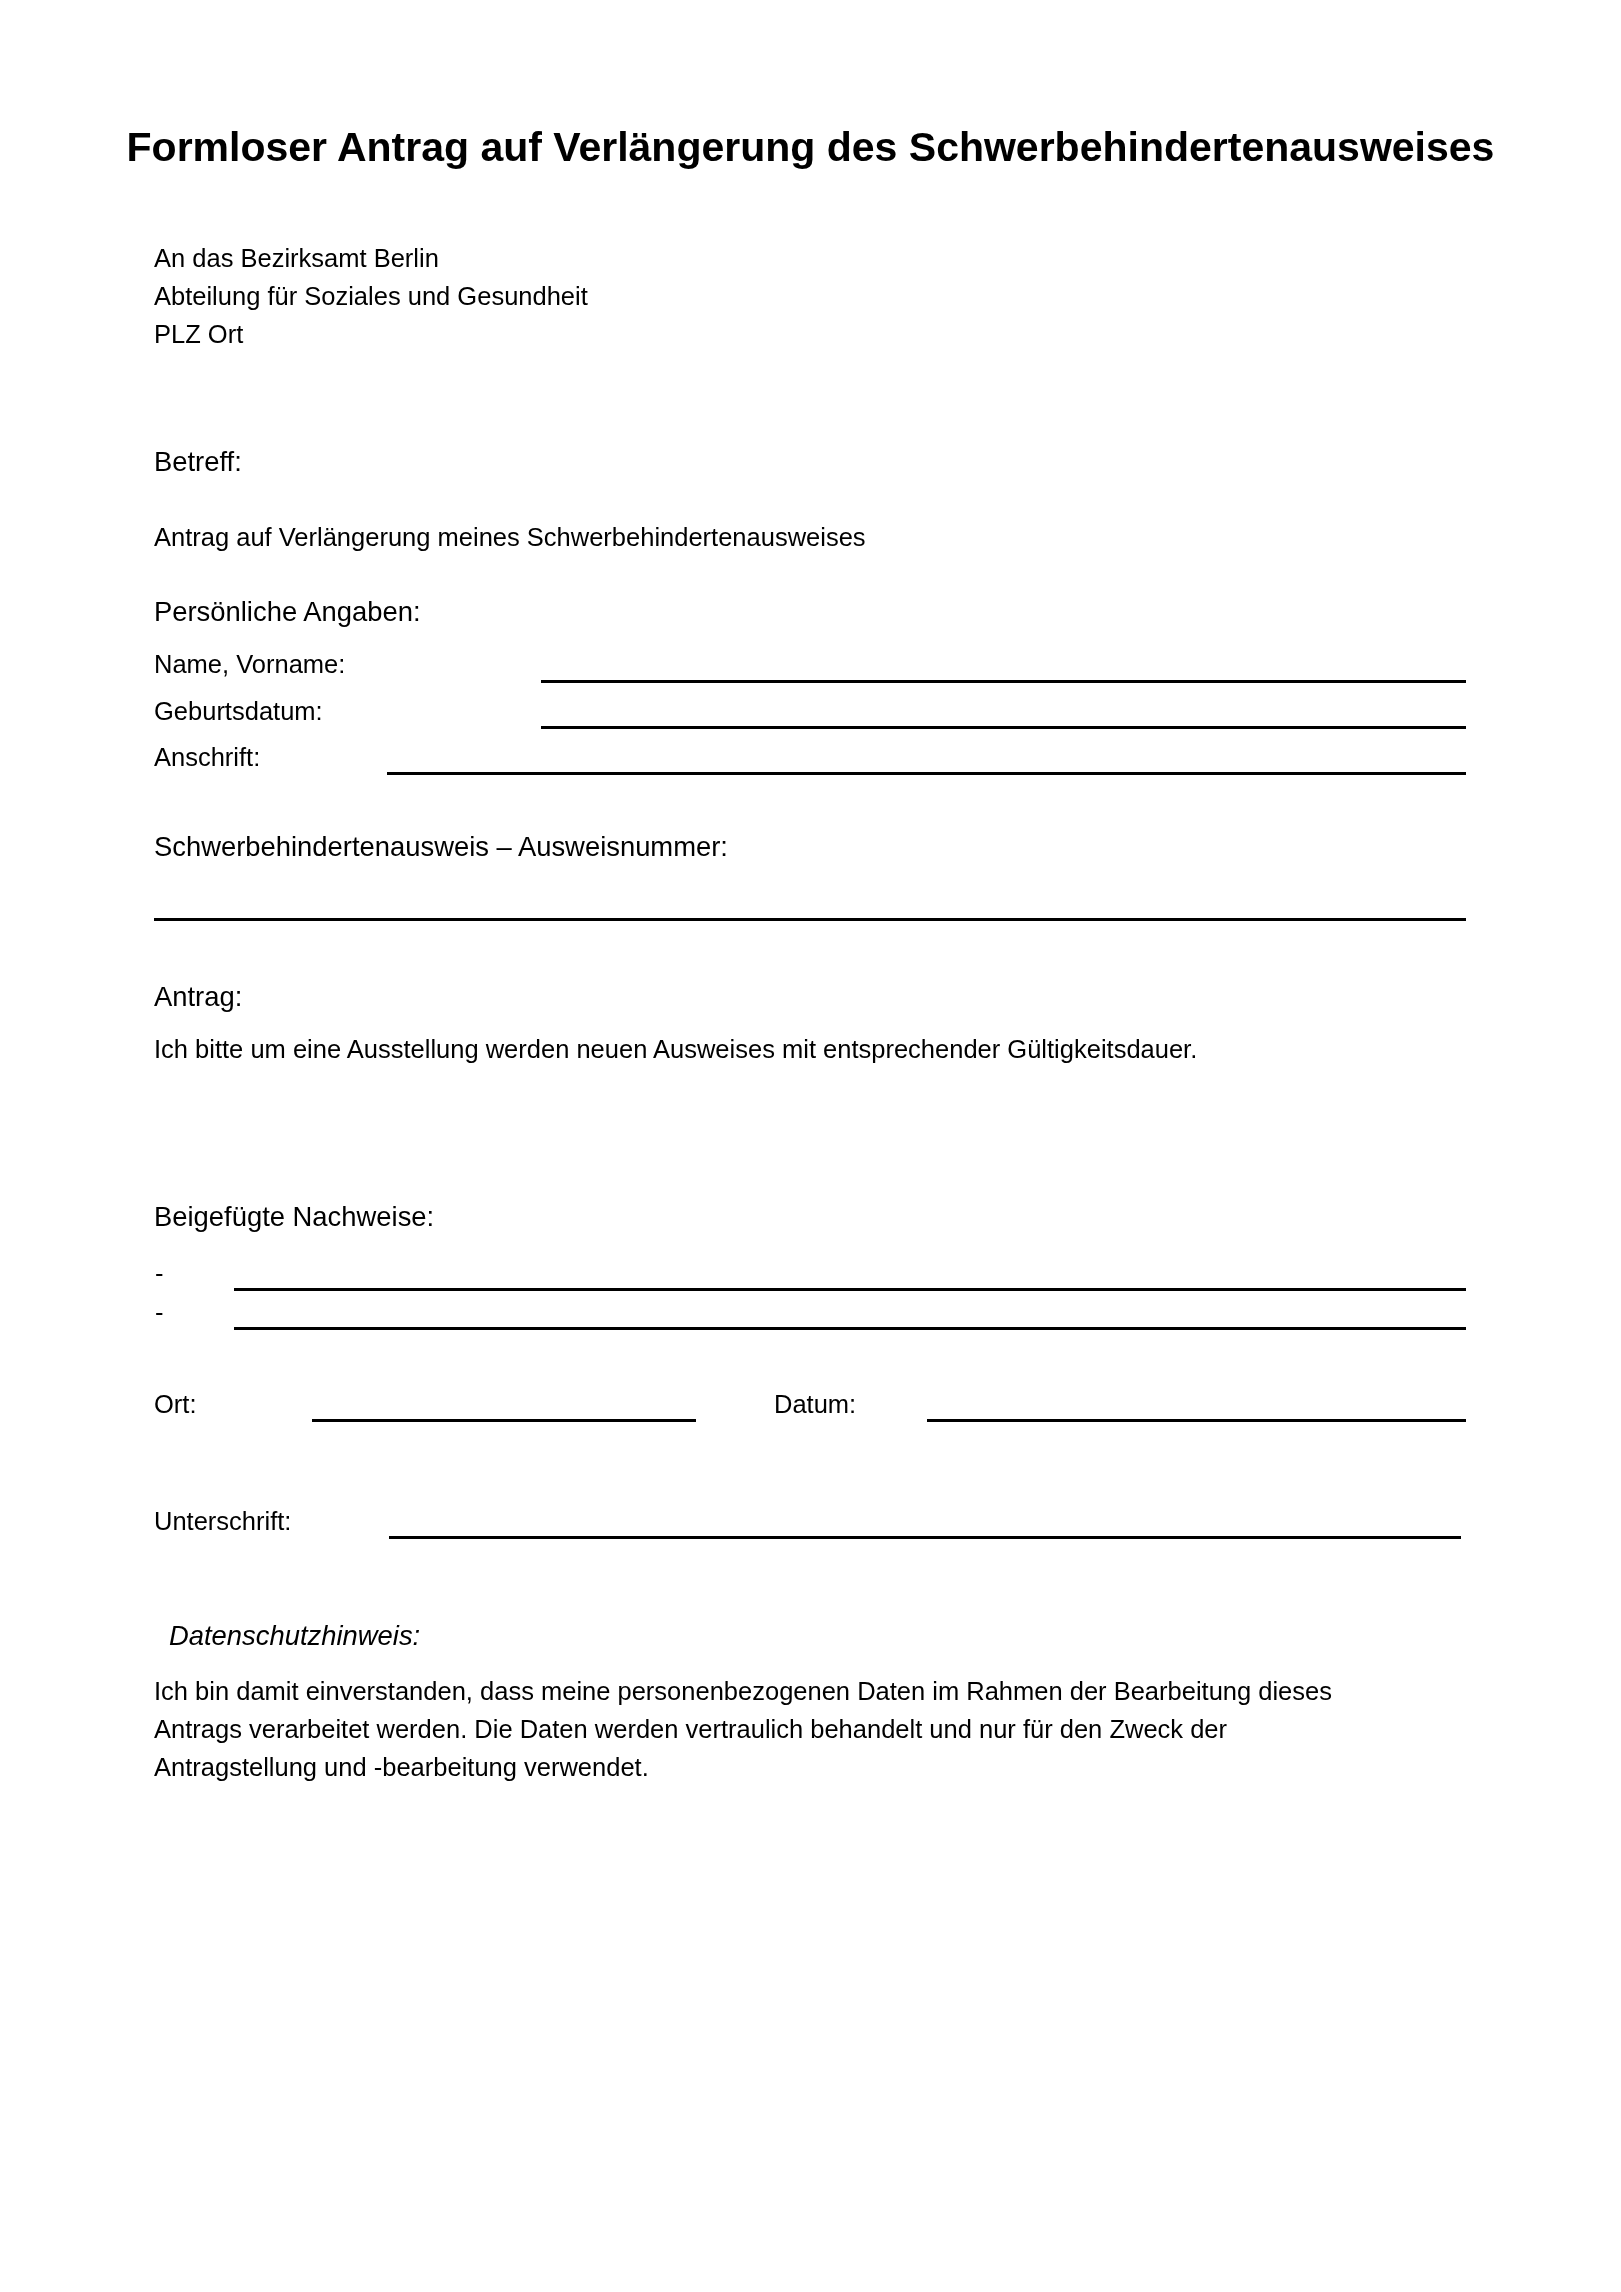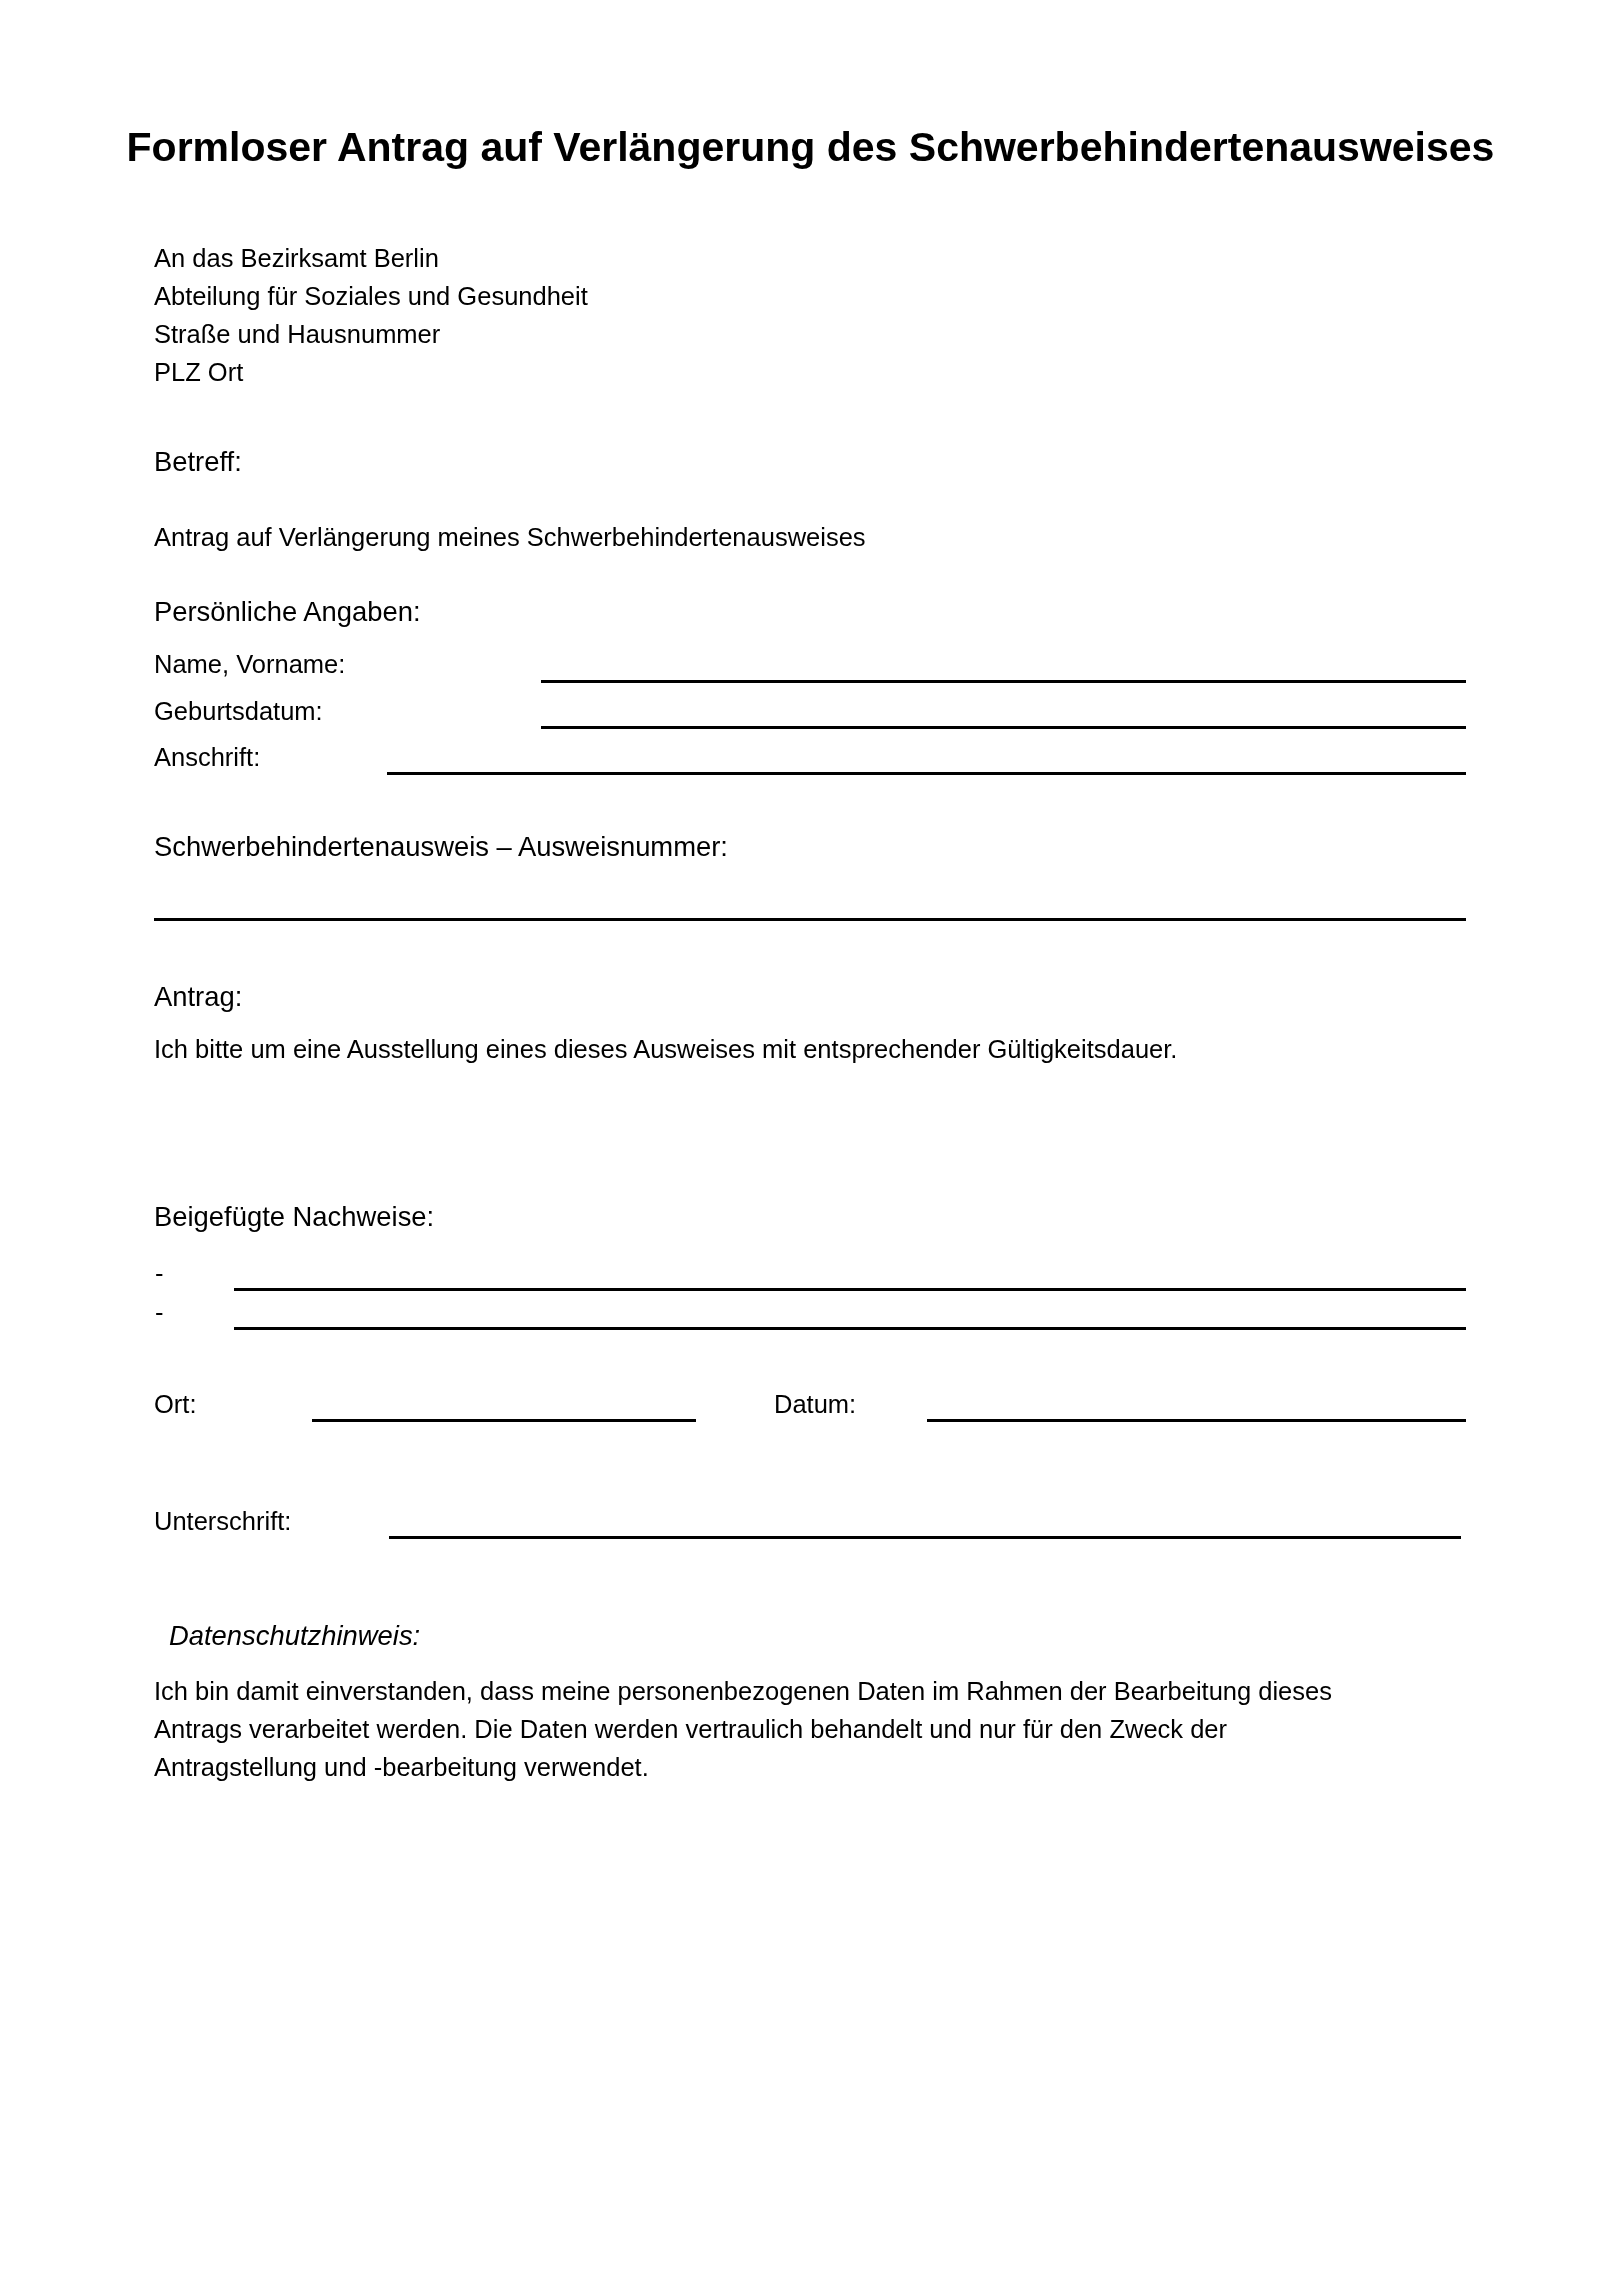--- a/index.html
+++ b/index.html
@@ -67,21 +67,20 @@
 </head>
 <body>
 
 <div class="page">
 
   <div class="abs title">Formloser Antrag auf Verlängerung des Schwerbehindertenausweises</div>
 
   <div class="abs address-block">
     <div>An das Bezirksamt Berlin</div>
     <div>Abteilung für Soziales und Gesundheit</div>
-    <div>Straße und Hausnummer</div>
     <div>PLZ Ort</div>
   </div>
 
   <div class="abs heading" style="left:154px; top:447px;">Betreff:</div>
   <div class="abs body-text" style="left:154px; top:483px;margin-top:36px;">Antrag auf Verlängerung meines Schwerbehindertenausweises</div>
 
   <div class="abs heading" style="left:154px; top:597px;">Persönliche Angaben:</div>
 
   <div class="abs label" style="left:154px; top:651px;">Name, Vorname:</div>
   <div class="fill-line" style="left:541px; top:680px; width:925px;"></div>
@@ -90,21 +89,21 @@
   <div class="fill-line" style="left:541px; top:726px; width:925px;"></div>
 
   <div class="abs label" style="left:154px; top:744px;">Anschrift:</div>
   <div class="fill-line" style="left:387px; top:772px; width:1079px;"></div>
 
   <div class="abs heading" style="left:154px; top:832px;">Schwerbehindertenausweis – Ausweisnummer:</div>
   <div class="fill-line" style="left:154px; top:918px; width:1312px;"></div>
 
   <div class="abs heading" style="left:154px; top:982px;">Antrag:</div>
   <div class="abs body-text" style="left:154px; top:1031px;">
-    <div>Ich bitte um eine Ausstellung eines dieses Ausweises mit entsprechender Gültigkeitsdauer.</div>
+    <div>Ich bitte um eine Ausstellung werden neuen Ausweises mit entsprechender Gültigkeitsdauer.</div>
   </div>
 
   <div class="abs heading" style="left:154px; top:1202px;">Beigefügte Nachweise:</div>
 
   <div class="abs dash" style="left:155px; top:1261px;">-</div>
   <div class="fill-line" style="left:234px; top:1288px; width:1232px;"></div>
 
   <div class="abs dash" style="left:155px; top:1300px;">-</div>
   <div class="fill-line" style="left:234px; top:1327px; width:1232px;"></div>
 

